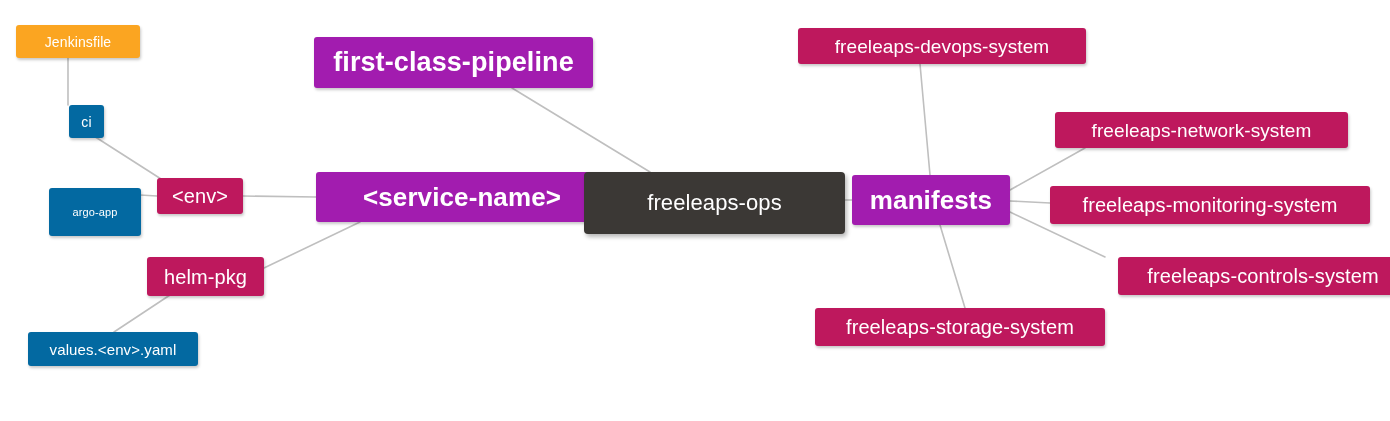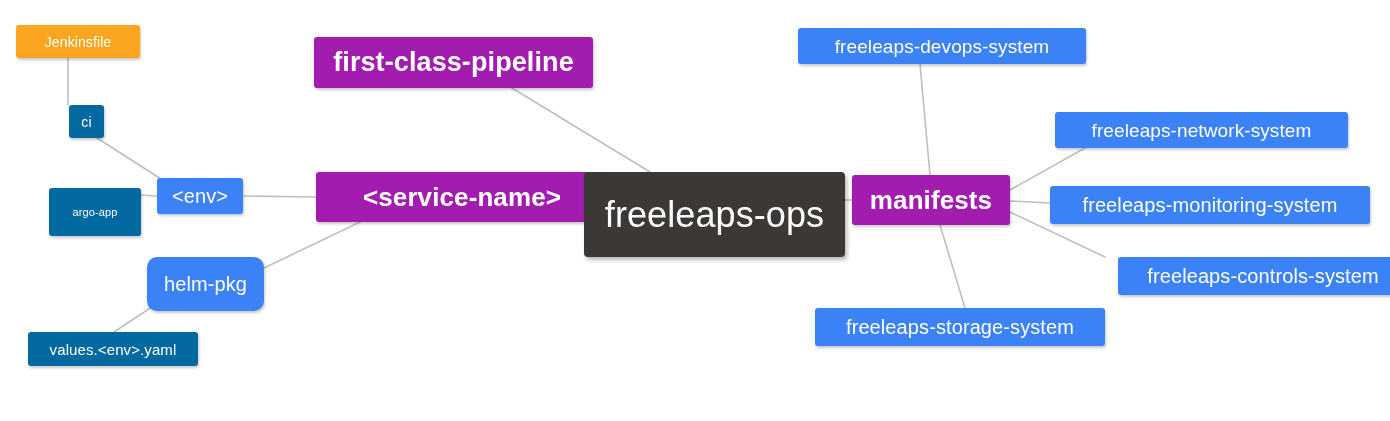--- a/index.html
+++ b/index.html
@@ -34,21 +34,21 @@
     cursor:pointer;
     user-select:none;
     letter-spacing:0.1px;
   }
   .node.root{
     background:#3b3835;
     border-radius:4px;
     box-shadow:2px 3px 4px rgba(0,0,0,0.28);
   }
   .node.blue{ background:#a21caf;font-weight:bold; }
-  .node.green{ background:#3b82f6; }
+  .node.green{ background:#be185d; }
   .node.red{ background:#0369a1;margin-left:18px; }
   .node.orange{ background:#fba521; }
 </style>
 </head>
 <body>
 
 <div id="canvas">
   <svg id="edge-layer" viewBox="0 0 1390 421" width="1390" height="421" aria-hidden="true">
       <path d="M 68,58 L 68,105" stroke="#bfbfbf" stroke-width="1.6" fill="none" stroke-linecap="round"></path>
       <path d="M 86,131 L 172,186" stroke="#bfbfbf" stroke-width="1.6" fill="none" stroke-linecap="round"></path>
@@ -71,33 +71,33 @@
       </div>
       <div class="node red" style="left: 51px; top: 105px; width: 35px; height: 33px; font-size: 14px;">
         <span>ci</span>
       </div>
       <div class="node red" style="left: 31px; top: 188px; width: 92px; height: 48px; font-size: 11px;">
         <span>argo-app</span>
       </div>
       <div class="node green" style="left: 157px; top: 178px; width: 86px; height: 36px; font-size: 20px;">
         <span>&lt;env&gt;</span>
       </div>
-      <div class="node green" style="left: 147px; top: 257px; width: 117px; height: 54px; font-size: 20px; border-radius: 10px;">
+      <div class="node green" style="left: 147px; top: 257px; width: 117px; height: 39px; font-size: 20px;">
         <span>helm-pkg</span>
       </div>
       <div class="node red" style="left: 10px; top: 332px; width: 170px; height: 34px; font-size: 15px; align-items: center;">
         <span>values.&lt;env&gt;.yaml</span>
       </div>
       <div class="node blue" style="left: 314px; top: 37px; width: 279px; height: 51px; font-size: 27px;">
         <span>first-class-pipeline</span>
       </div>
       <div class="node blue" style="left: 316px; top: 172px; width: 292px; height: 50px; font-size: 26px;">
         <span>&lt;service-name&gt;</span>
       </div>
-      <div class="node root" style="left: 584px; top: 172px; width: 261px; height: 85px; font-size: 36px;">
+      <div class="node root" style="left: 584px; top: 172px; width: 261px; height: 62px; font-size: 22px;">
         <span>freeleaps-ops</span>
       </div>
       <div class="node blue" style="left: 852px; top: 175px; width: 158px; height: 50px; font-size: 26px;">
         <span>manifests</span>
       </div>
       <div class="node green" style="left: 798px; top: 28px; width: 288px; height: 36px; font-size: 19px;">
         <span>freeleaps-devops-system</span>
       </div>
       <div class="node green" style="left: 1055px; top: 112px; width: 293px; height: 36px; font-size: 19px;">
         <span>freeleaps-network-system</span>

